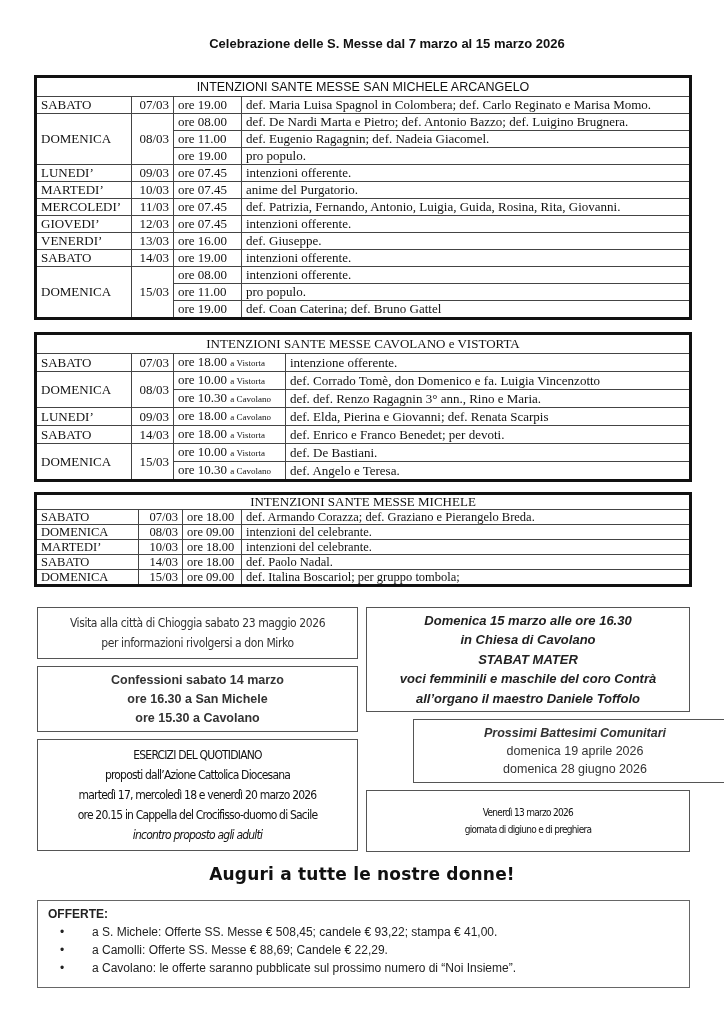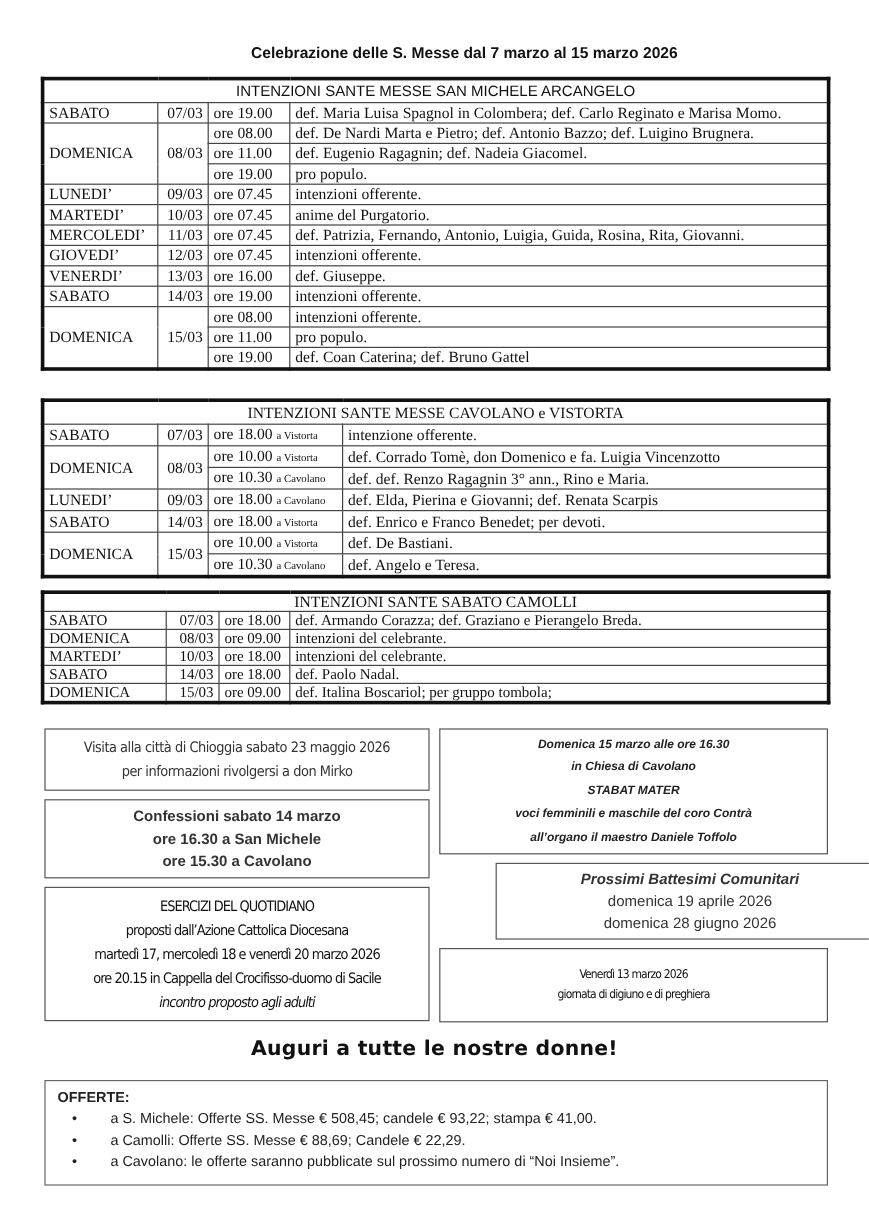--- a/index.html
+++ b/index.html
@@ -6,31 +6,31 @@
   body { width:724px; height:1024px; position:relative; overflow:hidden; color:#111; }
   .title { position:absolute; top:36px; left:0; width:724px; text-align:center;
     font-family:"Liberation Sans", sans-serif; font-weight:bold; font-size:13px;padding-left:25px; }
   table.mass { position:absolute; left:34px; border-collapse:collapse;
     border:3px solid #111; font-family:"Liberation Serif", serif; font-size:13px; }
   table.mass td { border:1px solid #444; padding:0 4px; height:16px; line-height:16px; white-space:nowrap; }
   table.mass td.hdr { text-align:center; font-family:"Liberation Sans", sans-serif; font-size:12.5px; height:18px; }
   table.mass td.hdr.serif { font-family:"Liberation Serif", serif; font-size:13px; }
   table.mass td.c { text-align:right; }
   .loc { font-size:9px; }
-  #t1 { top:64px; width:658px;padding-left:36px; }
+  #t1 { top:75px; width:658px;padding-left:36px; }
   #t2 { top:332px; width:658px; }
   #t3 { top:492px; width:658px; font-size:12.5px; }
   #t3 td { height:14px; line-height:14px; }
   .box { position:absolute; border:1.5px solid #555; text-align:center; box-sizing:border-box;
     display:flex; flex-direction:column; justify-content:center; }
   .narrow { font-family:"DejaVu Sans", sans-serif; font-stretch:condensed; letter-spacing:-0.4px; }
   #b1 { left:37px; top:607px; width:321px; height:52px; font-size:12px; line-height:20px; color:#333; transform-origin:left; }
   #b2 { left:37px; top:666px; width:321px; height:66px; font-family:"Liberation Sans", sans-serif; font-weight:bold; font-size:12.5px; line-height:19px; color:#333; }
   #b3 { left:37px; top:739px; width:321px; height:112px; font-size:12px; line-height:20px; color:#111; letter-spacing:-0.8px; }
-  #b4 { left:366px; top:607px; width:324px; height:105px; font-family:"Liberation Sans", sans-serif; font-weight:bold; font-style:italic; font-size:10px; line-height:19.5px; color:#222; }
+  #b4 { left:366px; top:607px; width:324px; height:105px; font-family:"Liberation Sans", sans-serif; font-weight:bold; font-style:italic; font-size:13px; line-height:19.5px; color:#222; }
   #b5 { left:366px; top:719px; width:324px; height:64px; font-family:"Liberation Sans", sans-serif; font-size:12.5px; line-height:18px; color:#333;margin-left:47px; }
   #b5 .b5t { font-weight:bold; font-style:italic; }
   #b6 { left:366px; top:790px; width:324px; height:62px; font-size:10px; line-height:17px; color:#111; letter-spacing:-0.7px; }
   .ital { font-style:italic; }
   .greeting { position:absolute; top:864px; left:0; width:724px; text-align:center;
     font-family:"DejaVu Sans", sans-serif; font-weight:bold; font-size:17px; letter-spacing:0.2px; }
   #offerte { position:absolute; left:37px; top:900px; width:653px; height:88px; border:1.5px solid #666; box-sizing:border-box;
     font-family:"Liberation Sans", sans-serif; font-size:12px; color:#222; padding:6px 10px; }
   #offerte .oh { font-weight:bold; font-size:12px; margin-bottom:2px; }
   #offerte ul { margin:0; padding:0 0 0 28px; list-style:none; }
@@ -178,21 +178,21 @@
   </table>
 <table class="mass" id="t3">
   <colgroup>
       <col style="width:103px">
       <col style="width:44px">
       <col style="width:59px">
       <col>
     </colgroup>
 <tbody>
       <tr>
-        <td class="hdr serif" colspan="4">INTENZIONI SANTE SABATO CAMOLLI</td>
+        <td class="hdr serif" colspan="4">INTENZIONI SANTE MESSE MICHELE</td>
       </tr>
       <tr>
         <td rowspan="1">SABATO</td>
         <td class="c" rowspan="1">07/03</td>
         <td>ore 18.00</td>
         <td>def. Armando Corazza; def. Graziano e Pierangelo Breda.</td>
       </tr>
       <tr>
         <td rowspan="1">DOMENICA</td>
         <td class="c" rowspan="1">08/03</td>

